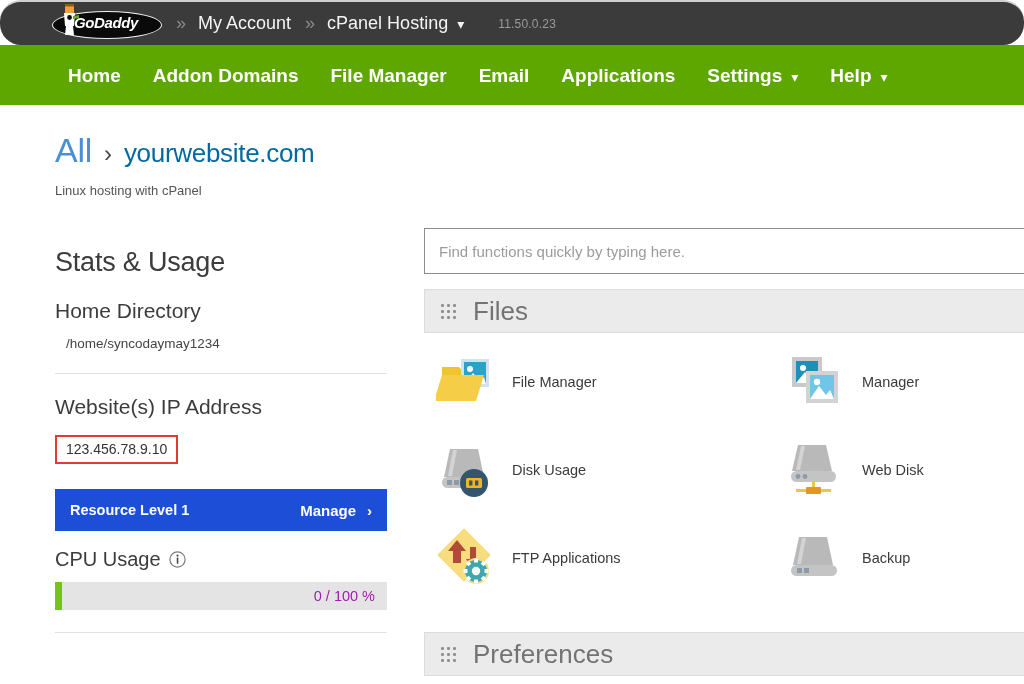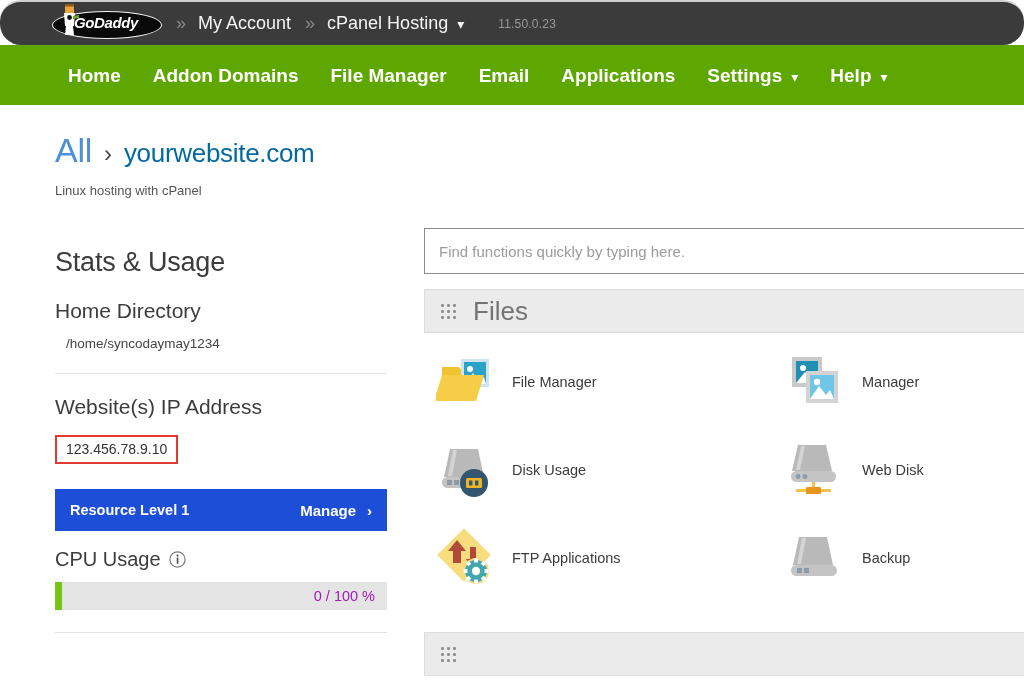--- a/index.html
+++ b/index.html
@@ -336,15 +336,16 @@
       <i style="left:0;top:2px"></i>
         <i style="left:6px;top:2px"></i>
         <i style="left:12px;top:2px"></i>
       <i style="left:0;top:8px"></i>
         <i style="left:6px;top:8px"></i>
         <i style="left:12px;top:8px"></i>
       <i style="left:0;top:14px"></i>
         <i style="left:6px;top:14px"></i>
         <i style="left:12px;top:14px"></i>
     </span>
+    <span class="panel-title">Preferences</span>
   </div>
 
 </div>
 
 </body></html>

